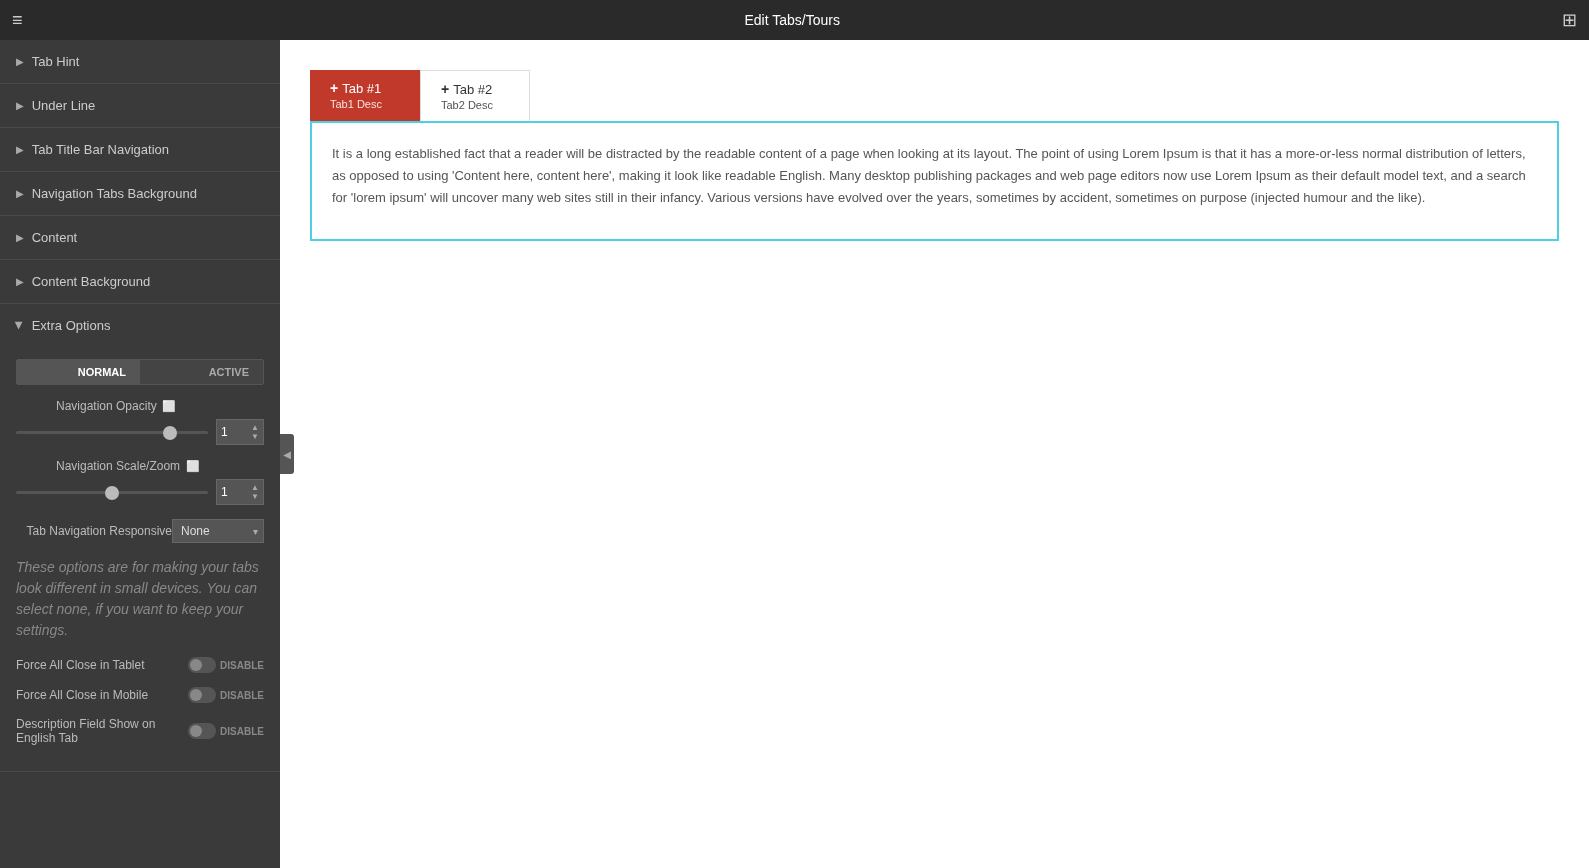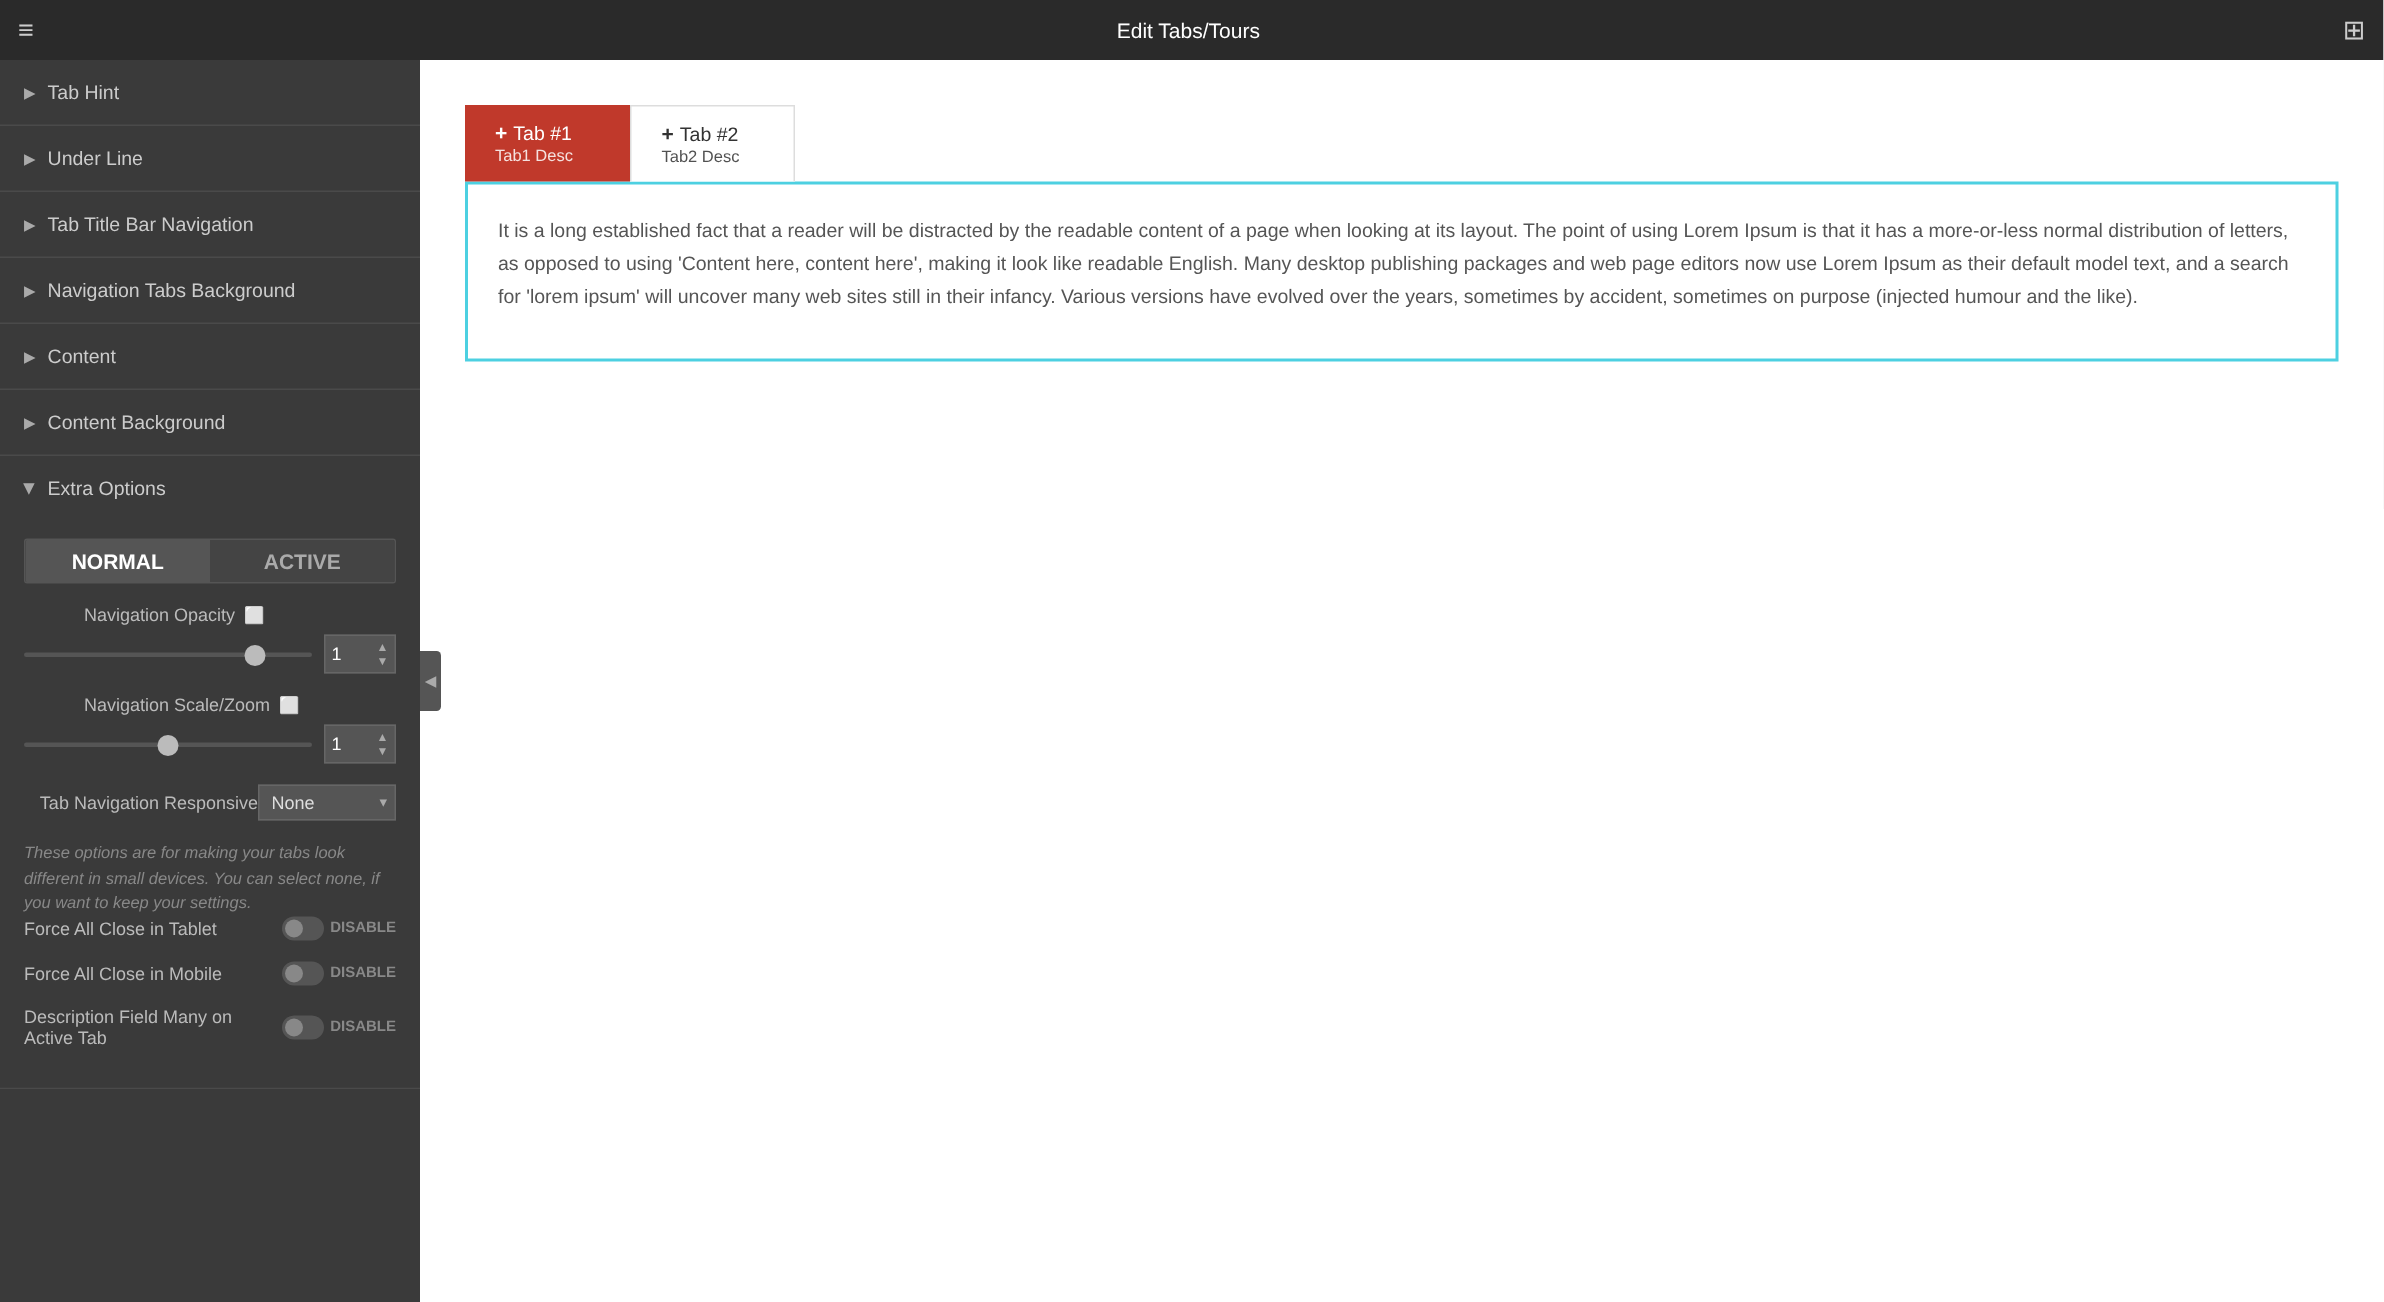--- a/index.html
+++ b/index.html
@@ -71,22 +71,22 @@
     .toggle-group {
       display: flex;
       border: 1px solid #555;
       border-radius: 2px;
       overflow: hidden;
       margin-bottom: 14px;
     }
     .toggle-btn {
       flex: 1;
       padding: 6px 14px;
-      text-align: center;
-      font-size: 14px;
+      text-align: right;
+      font-size: 11px;
       font-weight: bold;
       cursor: pointer;
       color: #aaa;
       background: #444;
     }
     .toggle-btn.active-toggle {
       background: #555;
       color: #fff;
     }
 
@@ -179,22 +179,23 @@
       right: 6px;
       top: 50%;
       transform: translateY(-50%);
       color: #aaa;
       pointer-events: none;
       font-size: 10px;
     }
 
     .hint-text {
       color: #888;
-      font-size: 11px;
+      font-size: 14px;
       font-style: italic;
+      margin-bottom: 16px;
       line-height: 1.5;
     }
 
     .toggle-row {
       display: flex;
       align-items: center;
       justify-content: space-between;
       margin-bottom: 14px;
     }
     .toggle-row-label {
@@ -442,21 +443,21 @@
 
         <div class="toggle-row">
           <span class="toggle-row-label">Force All Close in Mobile</span>
           <div class="toggle-switch">
             <div class="toggle-circle"></div>
             <span class="disable-label">DISABLE</span>
           </div>
         </div>
 
         <div class="toggle-row">
-          <span class="toggle-row-label">Description Field Many on Active Tab</span>
+          <span class="toggle-row-label">Description Field Show on English Tab</span>
           <div class="toggle-switch">
             <div class="toggle-circle"></div>
             <span class="disable-label">DISABLE</span>
           </div>
         </div>
 
       </div>
     </div>
 
   </div>

